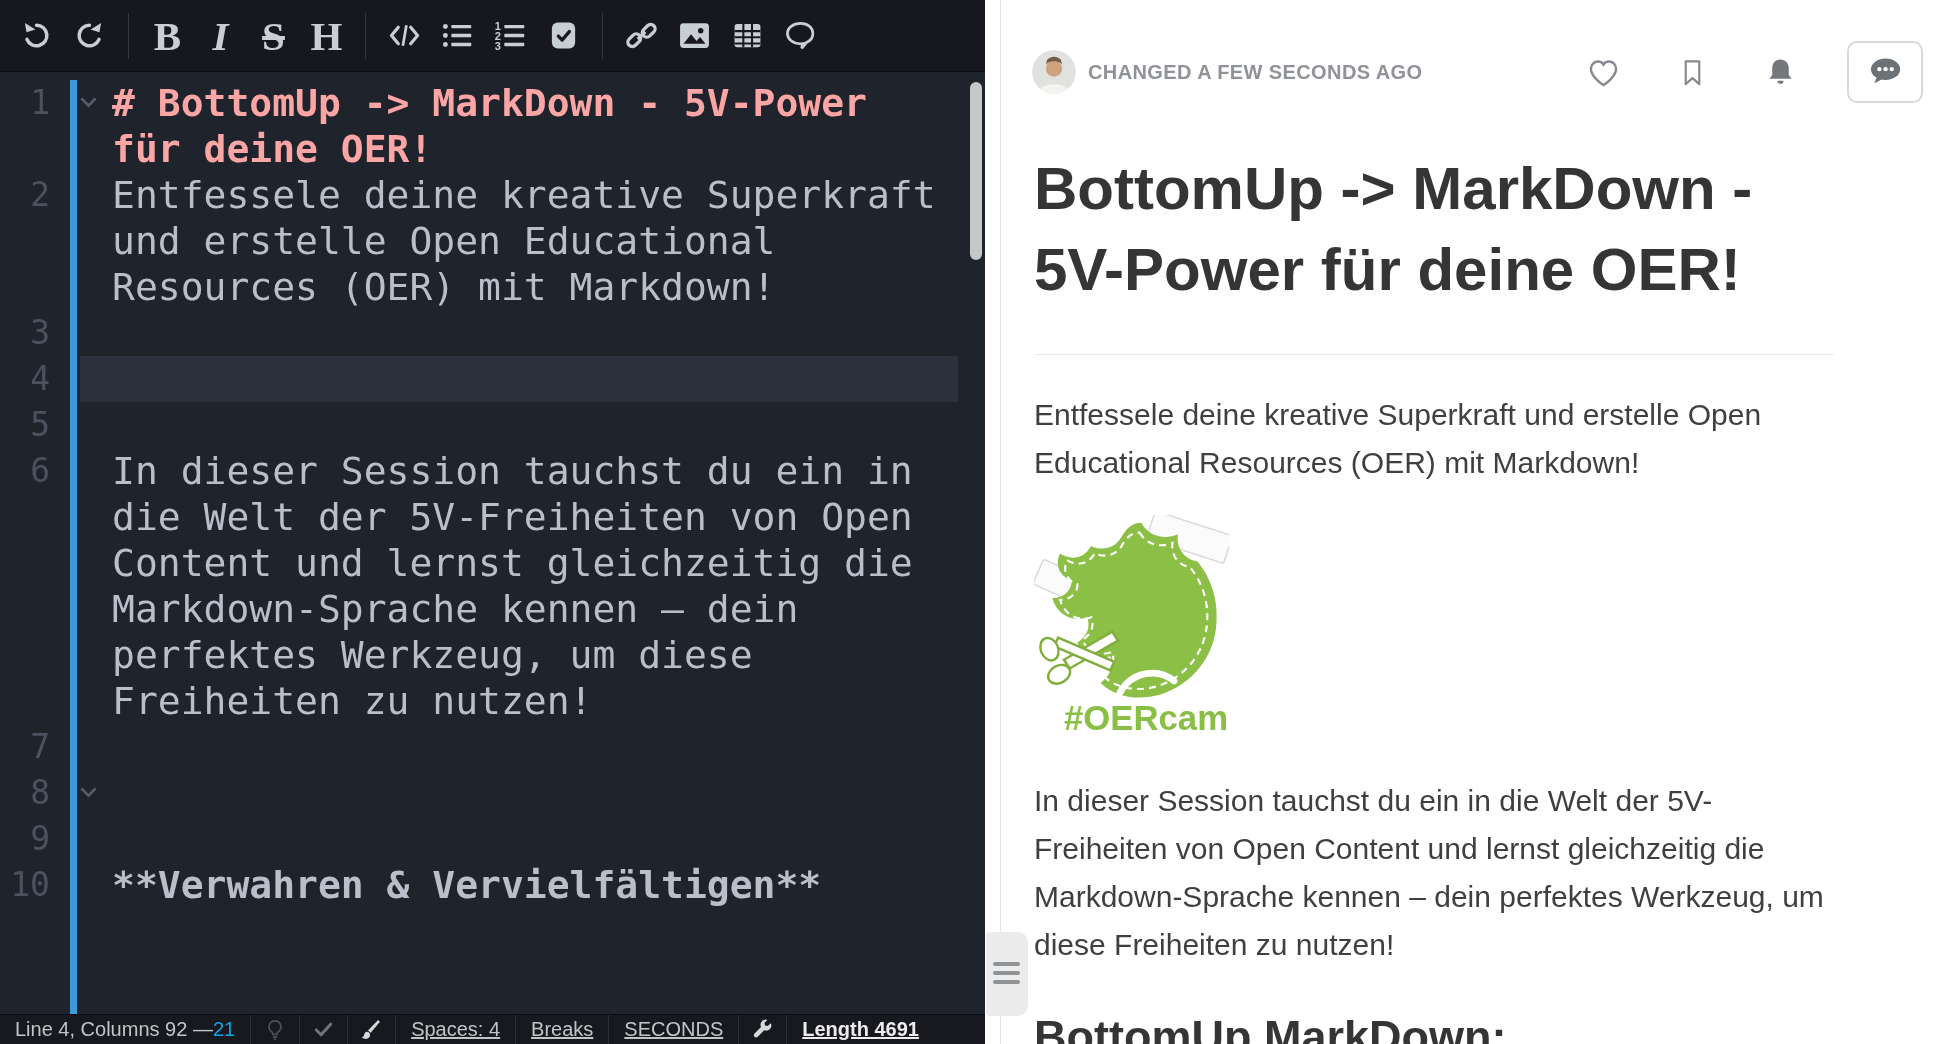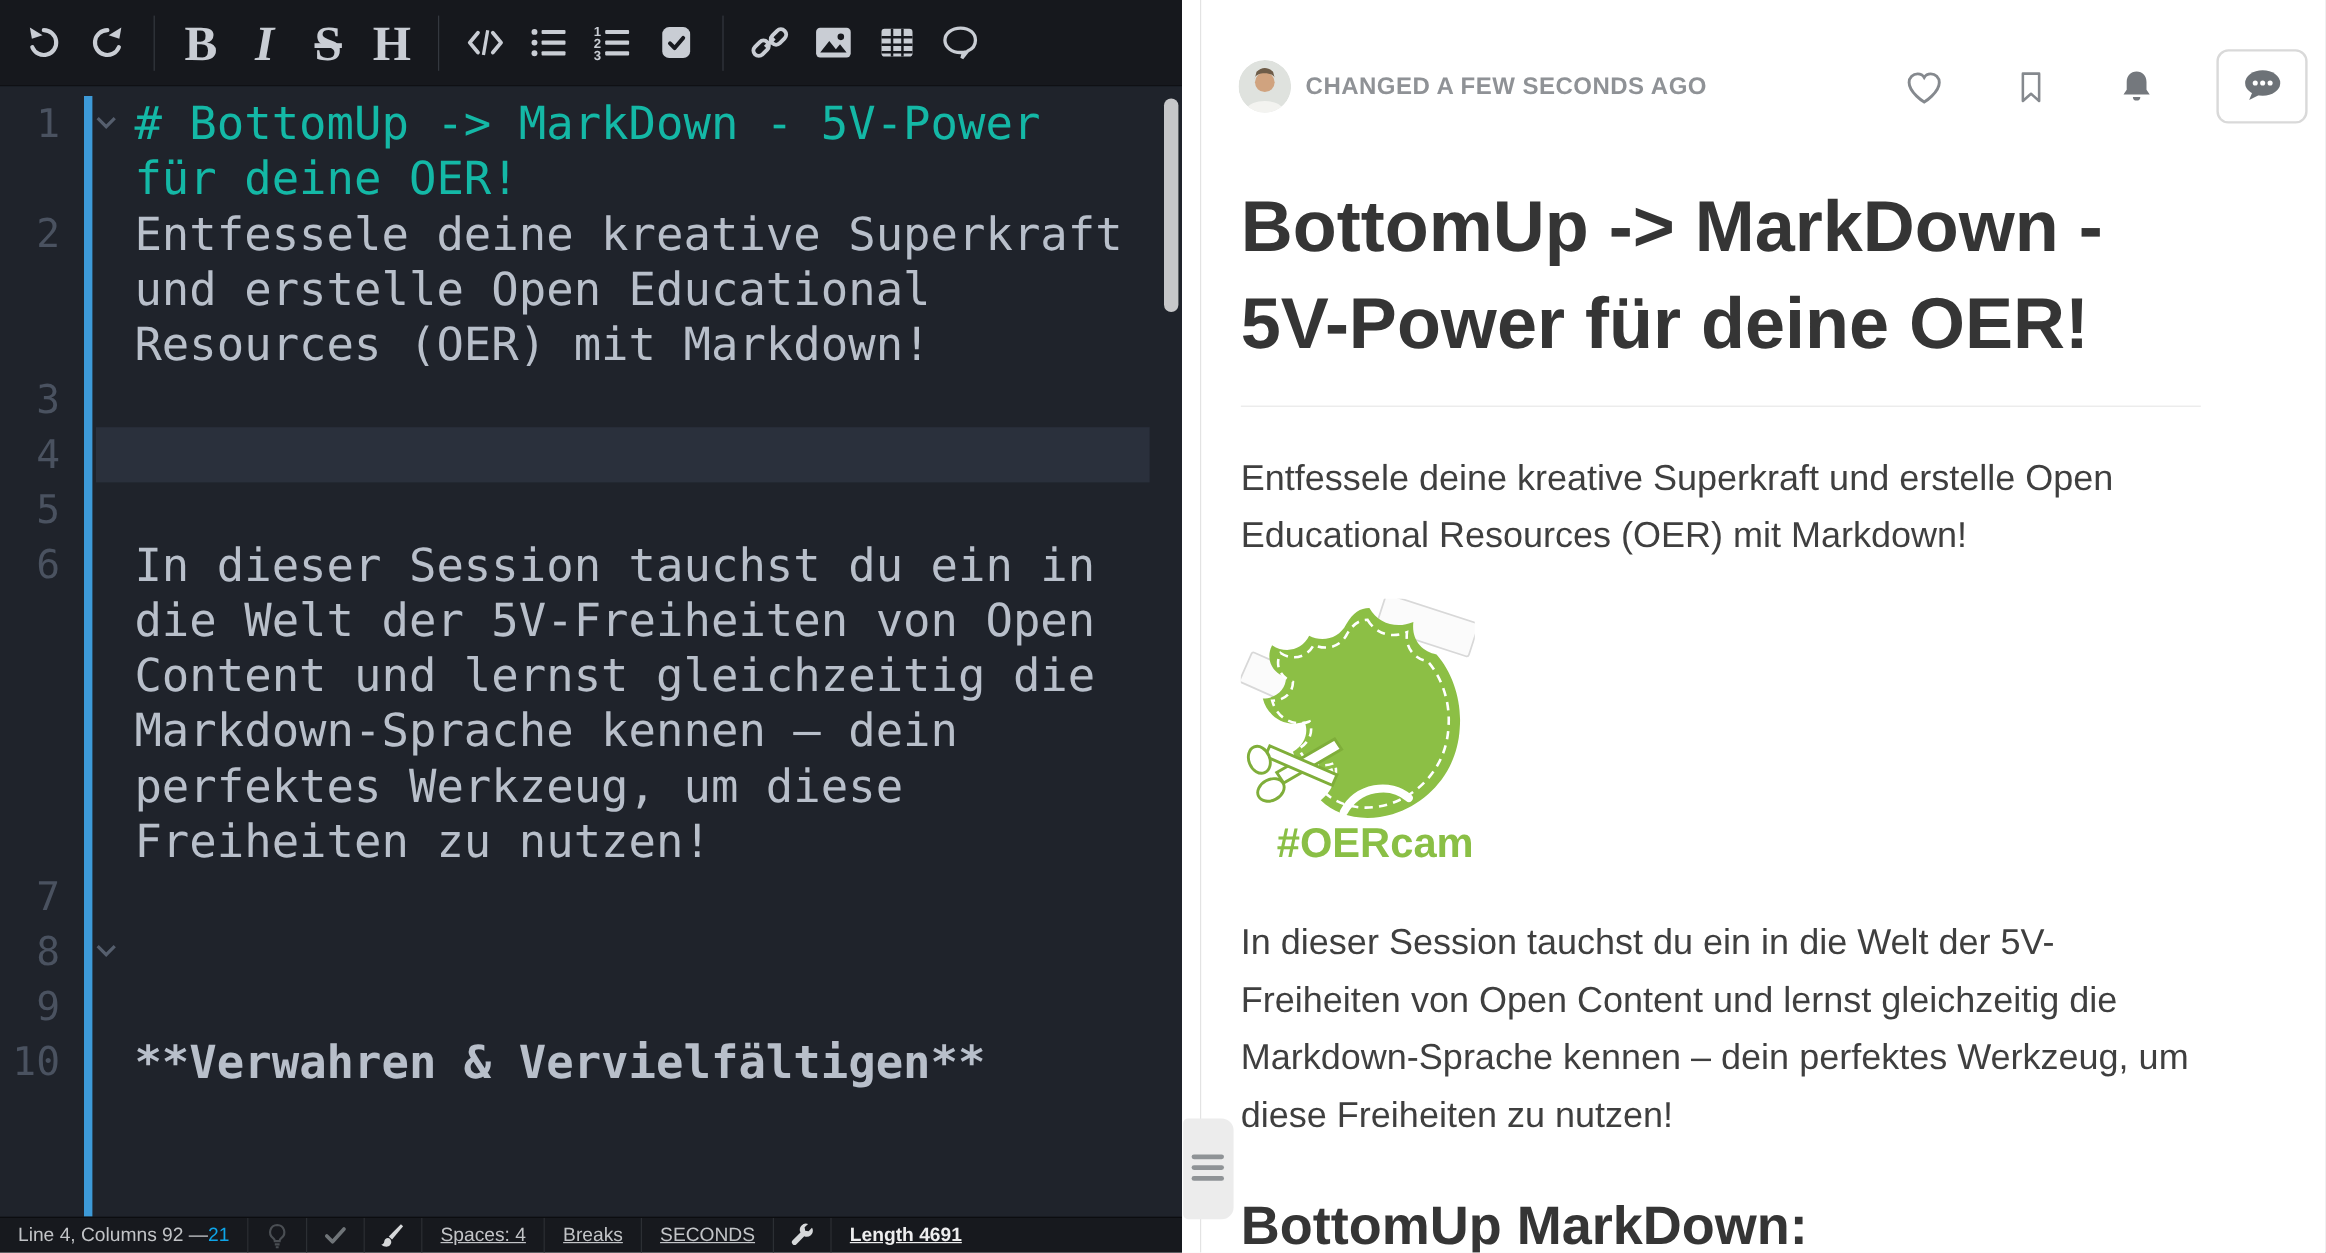--- a/index.html
+++ b/index.html
@@ -20,51 +20,51 @@
   .editor-body{position:absolute;left:0;top:72px;width:985px;height:942px;overflow:hidden;background:#1f232b;}
   .change-bar{position:absolute;left:70px;top:8px;bottom:0;width:7px;background:#3d9ad8;}
   .editor-lines{position:absolute;left:0;top:8px;right:0;
                 font-family:"DejaVu Sans Mono","Liberation Mono",monospace;font-size:38px;line-height:46px;}
   .line{display:flex;position:relative;min-height:46px;}
   .line.active::before{content:"";position:absolute;left:80px;top:0;bottom:0;width:878px;background:#2a303c;}
   .num{position:relative;width:64px;text-align:right;padding-right:14px;box-sizing:border-box;
        color:#4a5260;font-size:33px;flex:none;}
   .chev{position:relative;width:48px;flex:none;display:flex;justify-content:center;align-items:flex-start;padding-top:16px;box-sizing:border-box;}
   .ltext{position:relative;width:835px;color:#b8bfca;white-space:pre-wrap;overflow-wrap:normal;}
-  .c-hdr{color:#14b8a6;font-weight:400;}
+  .c-hdr{color:#fca5a5;font-weight:700;}
   .c-url{color:#66a3de;}
   .c-bracket{color:#a3c25f;}
   .c-punct{color:#a6adb9;}
   .c-txt{color:#b8bfca;}
   .c-bold{color:#b8bfca;font-weight:700;}
   .cursor{display:inline-block;width:0;border-left:3px solid #5fa8e8;height:40px;vertical-align:-7px;margin-right:-3px;}
   .ed-scrollthumb{position:absolute;right:3px;top:10px;width:12px;height:178px;background:#c6c7c9;border-radius:7px;}
 
   .statusbar{position:absolute;left:0;bottom:0;width:985px;height:30px;background:#17191e;border-top:1px solid #0c0d10;
-             display:flex;align-items:stretch;font-size:16px;color:#c2c4c7;box-sizing:border-box;}
+             display:flex;align-items:stretch;font-size:20px;color:#c2c4c7;box-sizing:border-box;}
   .sb-cell{display:flex;align-items:center;padding:0 15px;white-space:nowrap;}
   .sb-sep{border-left:1px solid #2c2f34;text-decoration:underline;}
   .sb-cell.sb-icon{color:#6f7478;padding:0 12px;}
   .sb-cell.dim{color:#4a4e53;}
   .sb-cell.bright{color:#d6d8da;}
   .sb-cell.brighttext{color:#ededee;font-weight:700;}
   .dim2{color:#0ea5e9;text-align:right;}
 
   
   .preview-pane{position:absolute;left:1000px;top:0;width:953px;height:1044px;background:#fff;
                 border-left:1px solid #e3e3e3;box-sizing:border-box;overflow:hidden;}
   .pv-header{display:flex;align-items:center;margin:40px 30px 0 31px;height:64px;}
   .avatar{width:44px;height:44px;border-radius:50%;overflow:hidden;flex:none;cursor:pointer;}
   .pv-changed{margin-left:12px;font-size:20px;font-weight:600;letter-spacing:.4px;color:#8f9296;}
   .pv-actions{margin-left:auto;display:flex;align-items:center;gap:56px;}
   .pv-act{background:none;border:none;padding:0;cursor:pointer;display:flex;align-items:center;justify-content:center;}
   .pv-act.framed{width:76px;height:62px;border:2px solid #d9d9d9;border-radius:10px;background:#fff;margin-left:-6px;}
   .pv-content{margin-left:33px;width:800px;color:#3f3f3f;}
   .pv-title{margin:44px 0 0 0;font-size:60px;line-height:81px;font-weight:700;color:#353535;
-            padding-bottom:28px;border-bottom:1px solid #e8e8e8;}
+            padding-bottom:44px;border-bottom:1px solid #e8e8e8;}
   .pv-p{margin:36px 0 0 0;font-size:30px;line-height:48px;color:#3f3f3f;}
   .pv-logo{margin-top:28px;width:195px;height:222px;}
   .pv-h2{margin:40px 0 0 0;font-size:45px;line-height:56px;font-weight:700;color:#353535;
          padding-bottom:10px;border-bottom:1px solid #e8e8e8;}
   .toc-handle{position:absolute;left:986px;top:932px;width:42px;height:84px;background:#ececec;
               border-radius:4px 10px 10px 4px;z-index:5;cursor:pointer;border:none;padding:0;}
   .toc-handle .bar{position:absolute;left:7px;width:27px;height:4px;background:#8f9396;border-radius:2px;}
 </style>
 </head>
 <body>

